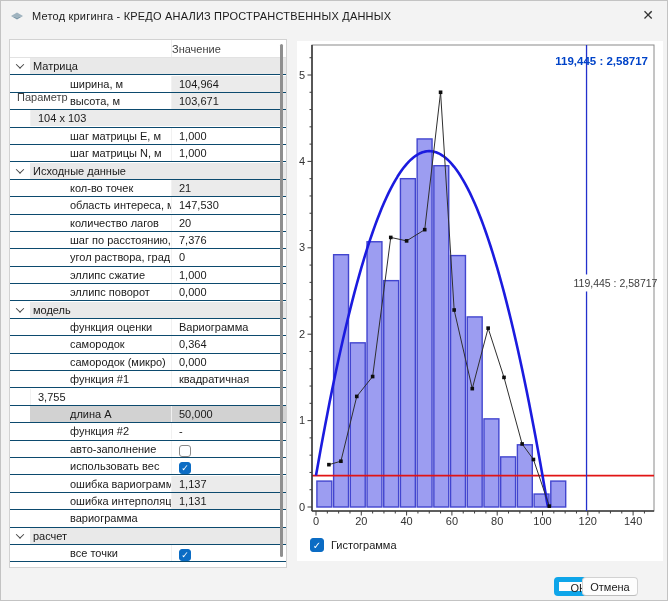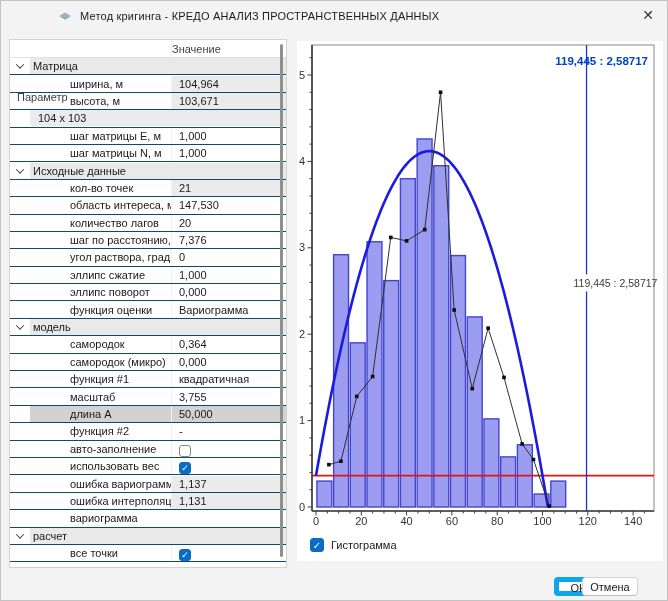--- a/index.html
+++ b/index.html
@@ -3,21 +3,21 @@
 <meta charset="utf-8">
 <style>
   html,body{margin:0;padding:0;}
   body{
     width:668px;height:601px;position:relative;overflow:hidden;
     background:#f3f3f3;font-family:"Liberation Sans",sans-serif;
     border:1px solid #c3c3c3;box-sizing:border-box;
     -webkit-font-smoothing:antialiased;
   }
   
-  .titlebar{position:absolute;left:0;top:0;right:0;height:30px;display:flex;align-items:center;margin-left:48px;}
+  .titlebar{position:absolute;left:0;top:0;right:0;height:30px;display:flex;align-items:center;}
   .app-icon{margin-left:9px;width:14px;height:14px;flex:0 0 auto;}
   .title{margin-left:8px;font-size:11px;color:#1b1b1b;letter-spacing:.2px;}
   .close{position:absolute;right:13px;top:6px;font-size:14px;color:#333;cursor:default;line-height:16px;}
   
   .param-table{position:absolute;left:8px;top:38px;width:278px;height:529px;background:#fff;
     border:1px solid #d2d2d2;box-sizing:border-box;overflow:hidden;font-size:11px;color:#1a1a1a;}
   .thead{display:flex;height:18px;line-height:18px;color:#3f3f3f;border-bottom:1px solid #e2e2e2;box-sizing:border-box;}
   .thead .h1{width:161px;padding-left:7px;box-sizing:border-box;margin-top:48px;}
   .thead .h2{flex:1;padding-left:0;border-left:1px solid #efefef;box-sizing:border-box;}
   .row{display:flex;height:17.4px;box-sizing:border-box;border-bottom:1px solid #0c4a6e;align-items:center;}
@@ -127,49 +127,48 @@
       <div class="row item">
         <span class="gutter"></span>
         <span class="label">эллипс сжатие</span>
         <span class="value">1,000</span>
       </div>
       <div class="row item">
         <span class="gutter"></span>
         <span class="label">эллипс поворот</span>
         <span class="value">0,000</span>
       </div>
-      <div class="row item">
-        <span class="gutter"></span>
-        <span class="label">функция оценки</span>
-        <span class="value">Вариограмма</span>
-      </div>
       <div class="row group">
         <span class="gutter">
           <span class="chev"></span>
         </span>
         <div class="gbody">модель</div>
       </div>
       <div class="row item">
         <span class="gutter"></span>
+        <span class="label">функция оценки</span>
+        <span class="value">Вариограмма</span>
+      </div>
+      <div class="row item">
+        <span class="gutter"></span>
         <span class="label">самородок</span>
         <span class="value">0,364</span>
       </div>
       <div class="row item">
         <span class="gutter"></span>
         <span class="label">самородок (микро)</span>
         <span class="value">0,000</span>
       </div>
       <div class="row item">
         <span class="gutter"></span>
         <span class="label">функция #1</span>
         <span class="value">квадратичная</span>
       </div>
       <div class="row item">
         <span class="gutter"></span>
-        <span class="label">масштаб</span>
         <span class="value">3,755</span>
       </div>
       <div class="row item sel">
         <span class="gutter"></span>
         <span class="label">длина A</span>
         <span class="value">50,000</span>
       </div>
       <div class="row item">
         <span class="gutter"></span>
         <span class="label">функция #2</span>

